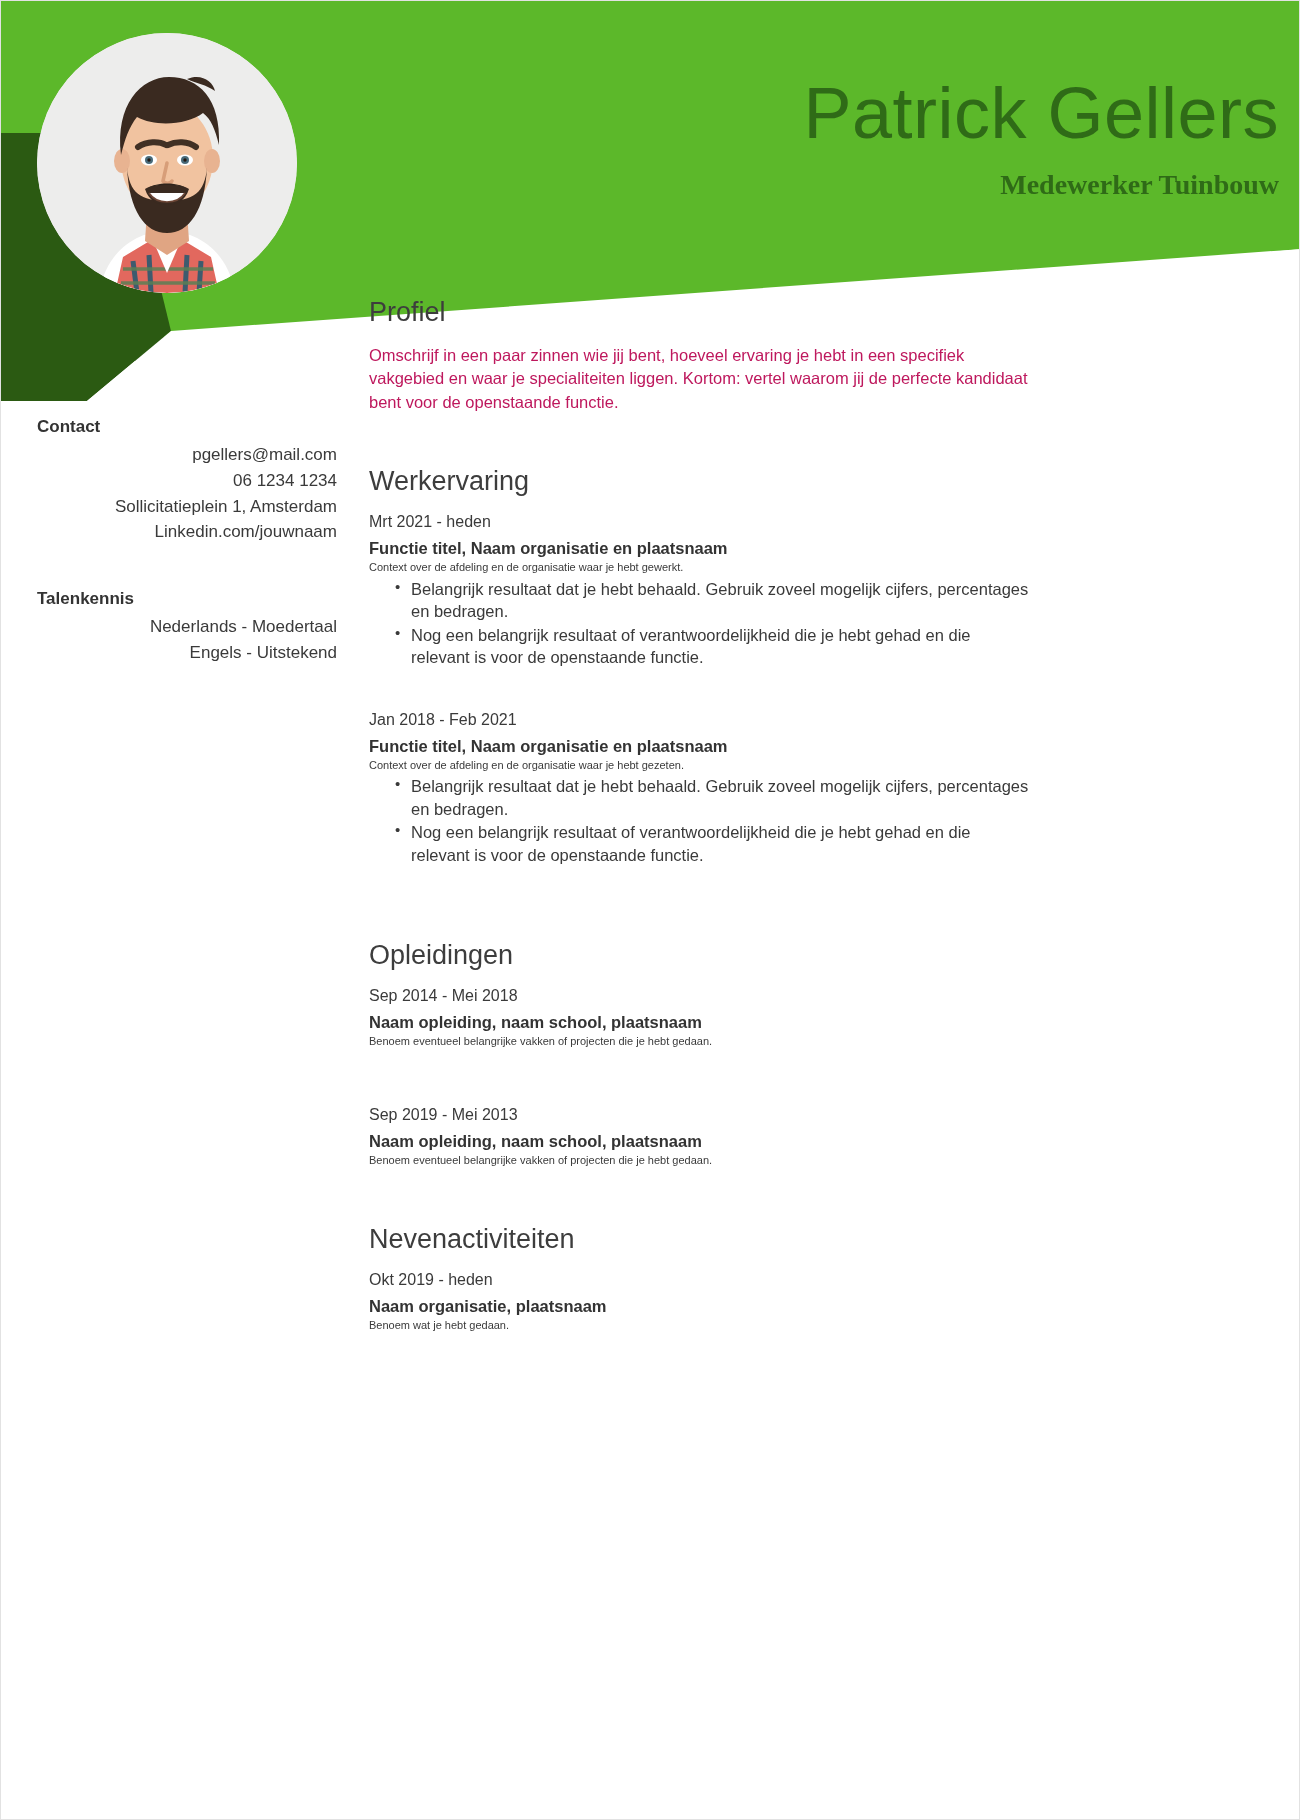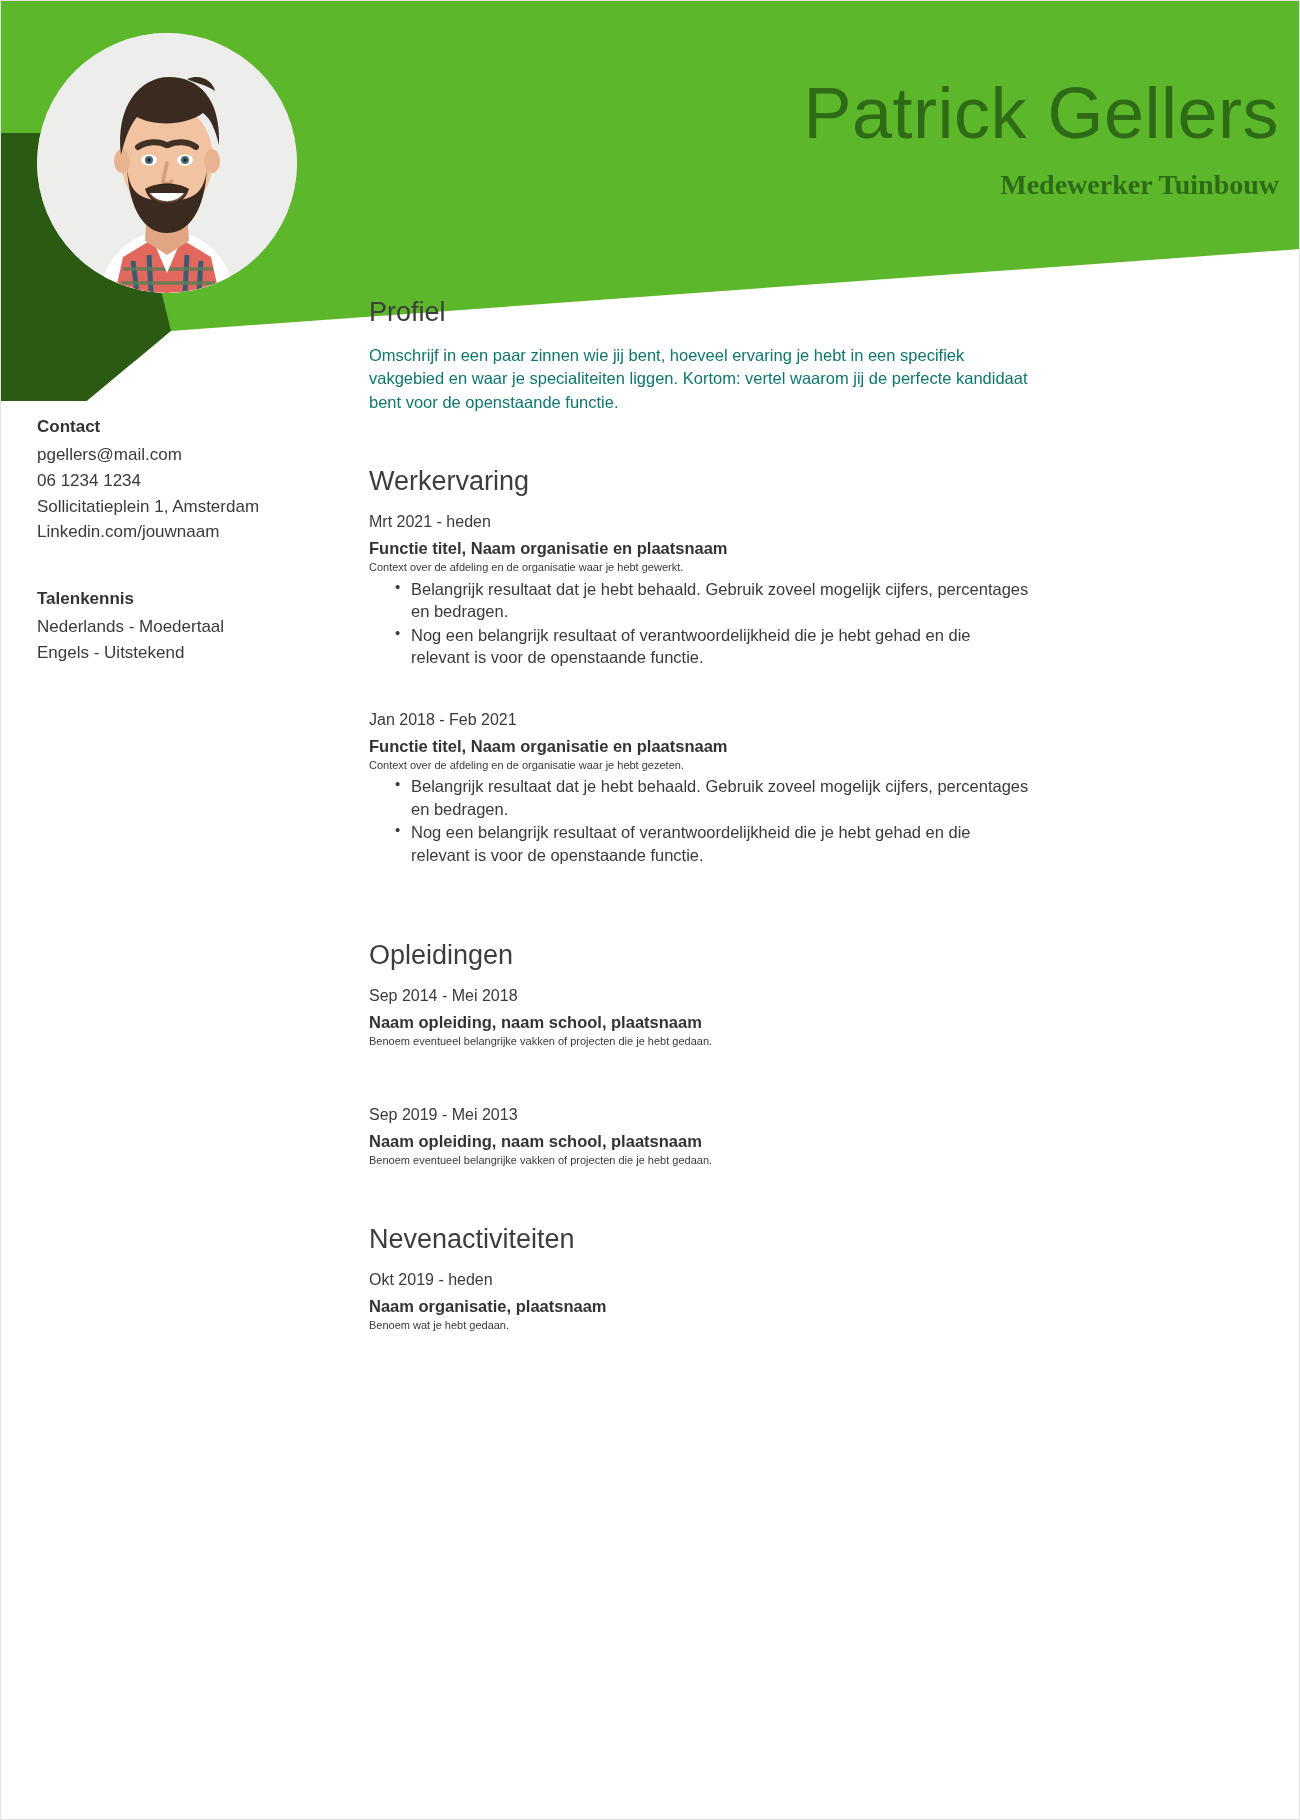--- a/index.html
+++ b/index.html
@@ -84,40 +84,41 @@
     font-size: 17px;
     font-weight: bold;
     color: #333333;
     margin: 0 0 5px 0;
   }
   .side-line {
     font-size: 17px;
     color: #3a3a3a;
     line-height: 1.52;
     white-space: nowrap;
+    text-align: right;
   }
 
   
   .main {
     position: absolute;
     left: 368px;
     top: 296px;
     width: 660px;
     z-index: 5;
   }
   .section { margin-bottom: 4px; }
   .section-title {
     font-size: 27px;
     font-weight: 400;
     color: #3d3d3d;
     margin: 0 0 16px 0;
   }
   .section-body {
     font-size: 16.5px;
-    color: #0f766e;
+    color: #be185d;
     line-height: 1.42;
     margin: 0;
   }
   .entry { margin-bottom: 26px; }
   .entry-date {
     font-size: 16px;
     color: #3a3a3a;
     margin: 0 0 3px 0;
   }
   .entry-title {

